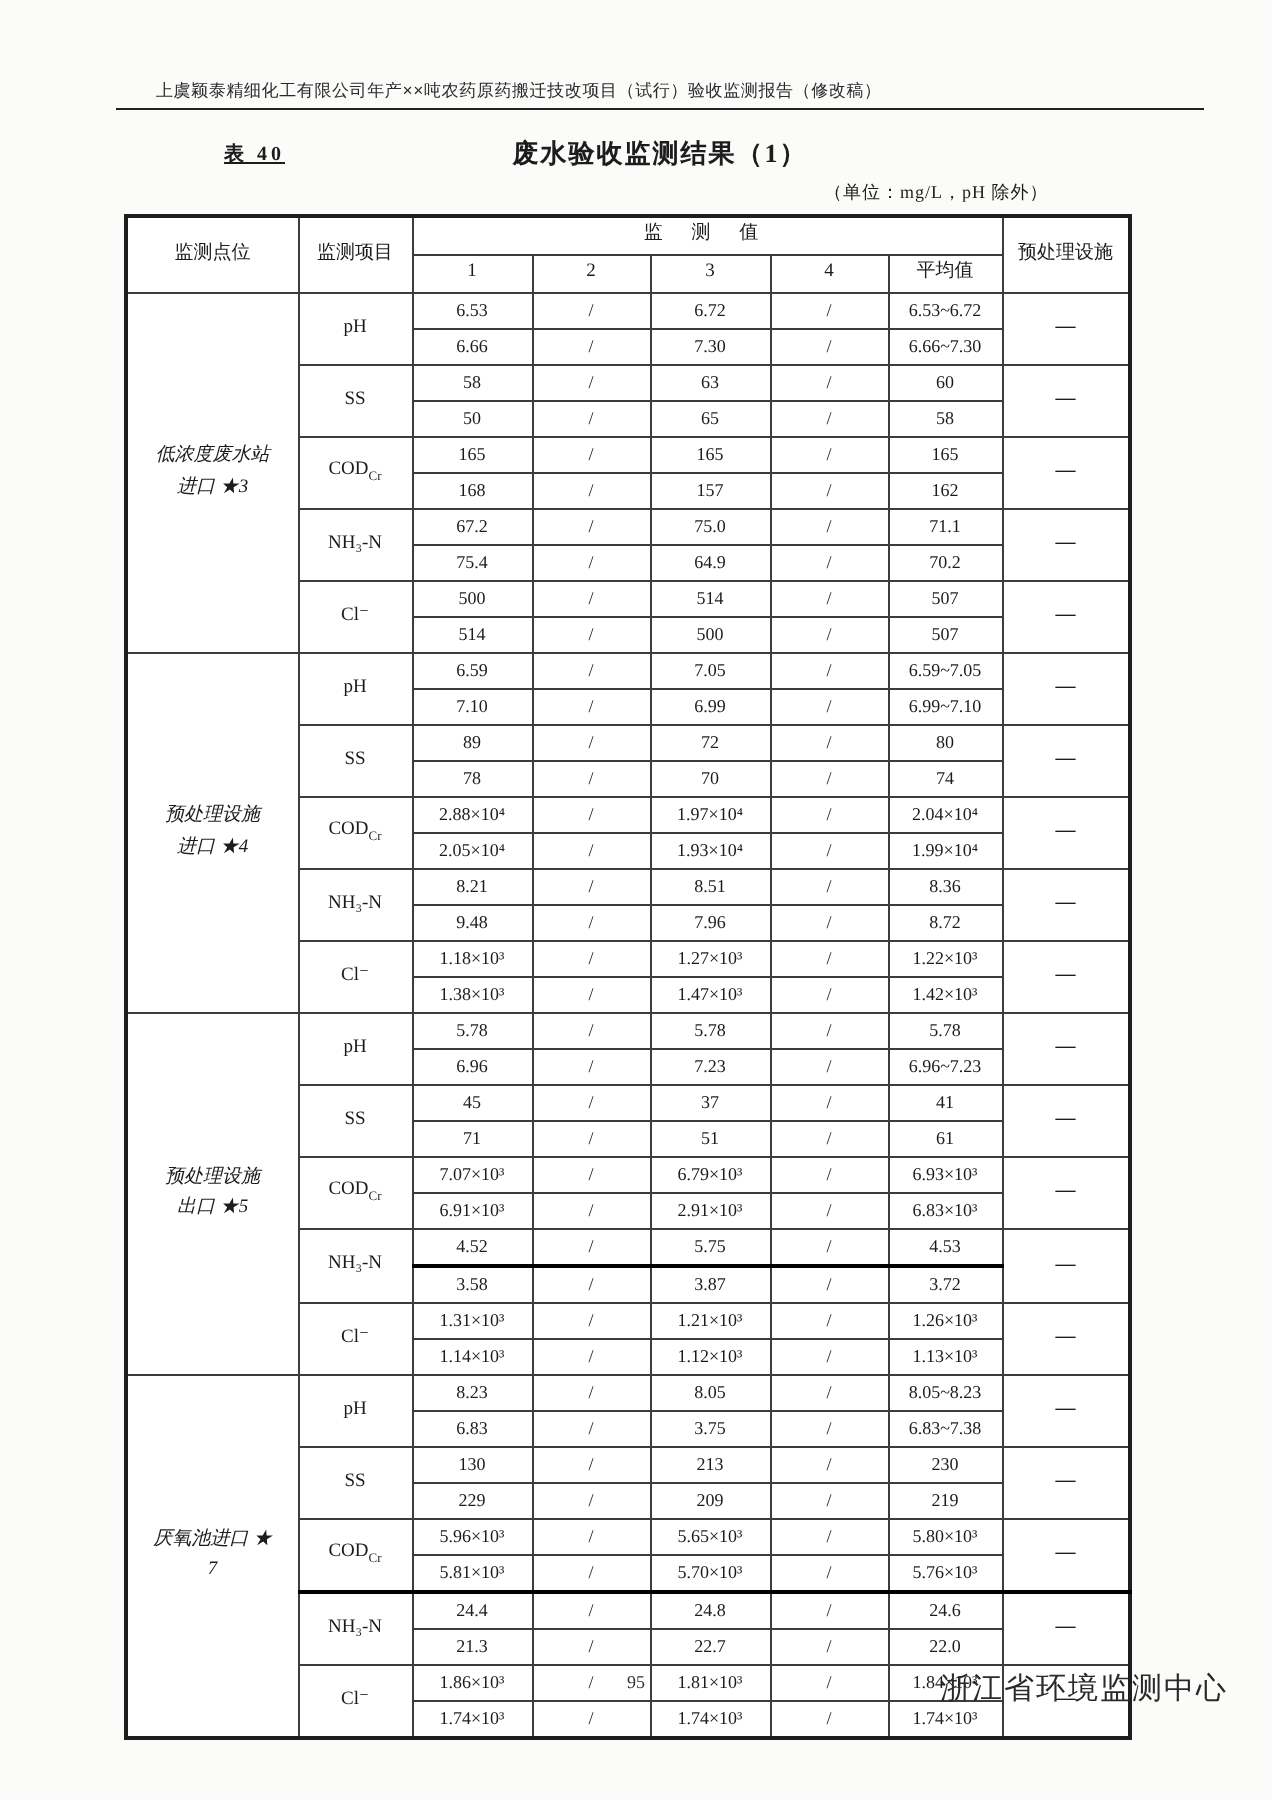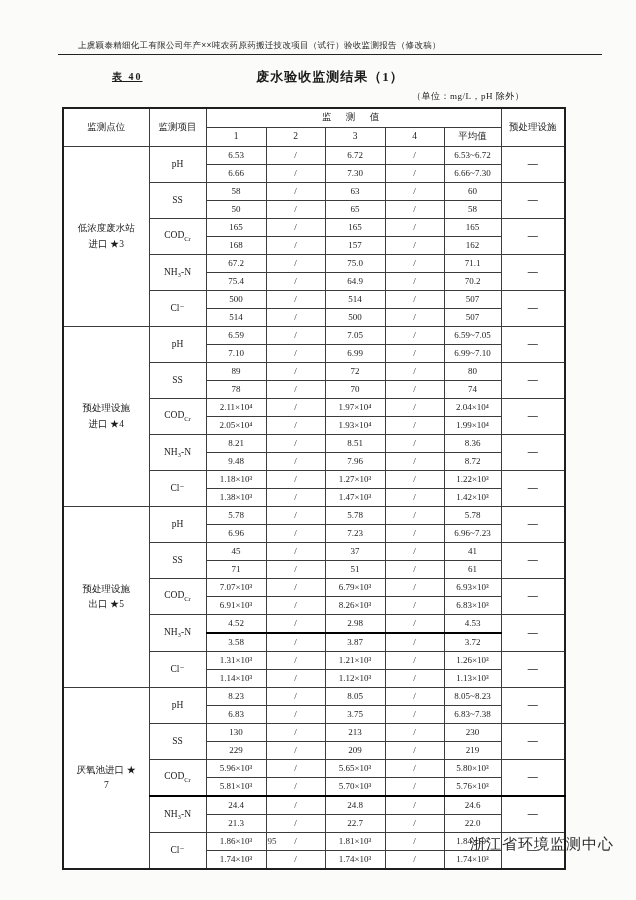--- a/index.html
+++ b/index.html
@@ -40,28 +40,28 @@
   }
   table.results{border:2px solid #1e1e1e;}
   th,td{
     padding:0;text-align:center;vertical-align:middle;
     font-size:9px;font-weight:normal;overflow:hidden;
     line-height:1.25;
   }
   thead th{height:18px;font-size:9.5px;}
   thead .group-head{letter-spacing:6px;}
   tbody td{height:17px;}
-  .point-cell{font-size:9.5px;line-height:1.6;}
+  .point-cell{font-size:9.5px;line-height:1.6;font-style:italic;}
   .param-cell{font-size:9.5px;}
   .param-cell sub{font-size:6.5px;}
   .std-cell{font-weight:bold;font-size:10px;}
   .no-top{border-top:none !important;margin-top:20px;}
   .thick-top{border-top:2.5px solid #000 !important;}
   .page-num{
-    position:absolute;top:836px;left:16px;width:512px;text-align:center;
+    position:absolute;top:836px;left:0;width:636px;text-align:center;
     font-size:9px;color:#333;
   }
   .footer-org{
     position:absolute;top:835px;left:470px;
     font-size:15px;color:#2a2a2a;letter-spacing:1px;
   }
 </style>
 </head>
 <body>
 
@@ -213,21 +213,21 @@
       </tr>
       <tr>
         <td class="value-cell">78</td>
         <td class="value-cell">/</td>
         <td class="value-cell">70</td>
         <td class="value-cell">/</td>
         <td class="value-cell">74</td>
       </tr>
       <tr>
         <td class="param-cell" rowspan="2">COD<sub>Cr</sub></td>
-        <td class="value-cell">2.11×10⁴</td>
+        <td class="value-cell">2.88×10⁴</td>
         <td class="value-cell">/</td>
         <td class="value-cell">1.97×10⁴</td>
         <td class="value-cell">/</td>
         <td class="value-cell">2.04×10⁴</td>
         <td class="std-cell" rowspan="2">—</td>
       </tr>
       <tr>
         <td class="value-cell">2.05×10⁴</td>
         <td class="value-cell">/</td>
         <td class="value-cell">1.93×10⁴</td>
@@ -307,29 +307,29 @@
         <td class="value-cell">7.07×10³</td>
         <td class="value-cell">/</td>
         <td class="value-cell">6.79×10³</td>
         <td class="value-cell">/</td>
         <td class="value-cell">6.93×10³</td>
         <td class="std-cell" rowspan="2">—</td>
       </tr>
       <tr>
         <td class="value-cell">6.91×10³</td>
         <td class="value-cell">/</td>
-        <td class="value-cell">8.26×10³</td>
+        <td class="value-cell">2.91×10³</td>
         <td class="value-cell">/</td>
         <td class="value-cell">6.83×10³</td>
       </tr>
       <tr>
         <td class="param-cell" rowspan="2">NH₃-N</td>
         <td class="value-cell">4.52</td>
         <td class="value-cell">/</td>
-        <td class="value-cell">2.98</td>
+        <td class="value-cell">5.75</td>
         <td class="value-cell">/</td>
         <td class="value-cell">4.53</td>
         <td class="std-cell" rowspan="2">—</td>
       </tr>
       <tr>
         <td class="value-cell thick-top">3.58</td>
         <td class="value-cell thick-top">/</td>
         <td class="value-cell thick-top">3.87</td>
         <td class="value-cell thick-top">/</td>
         <td class="value-cell thick-top">3.72</td>

